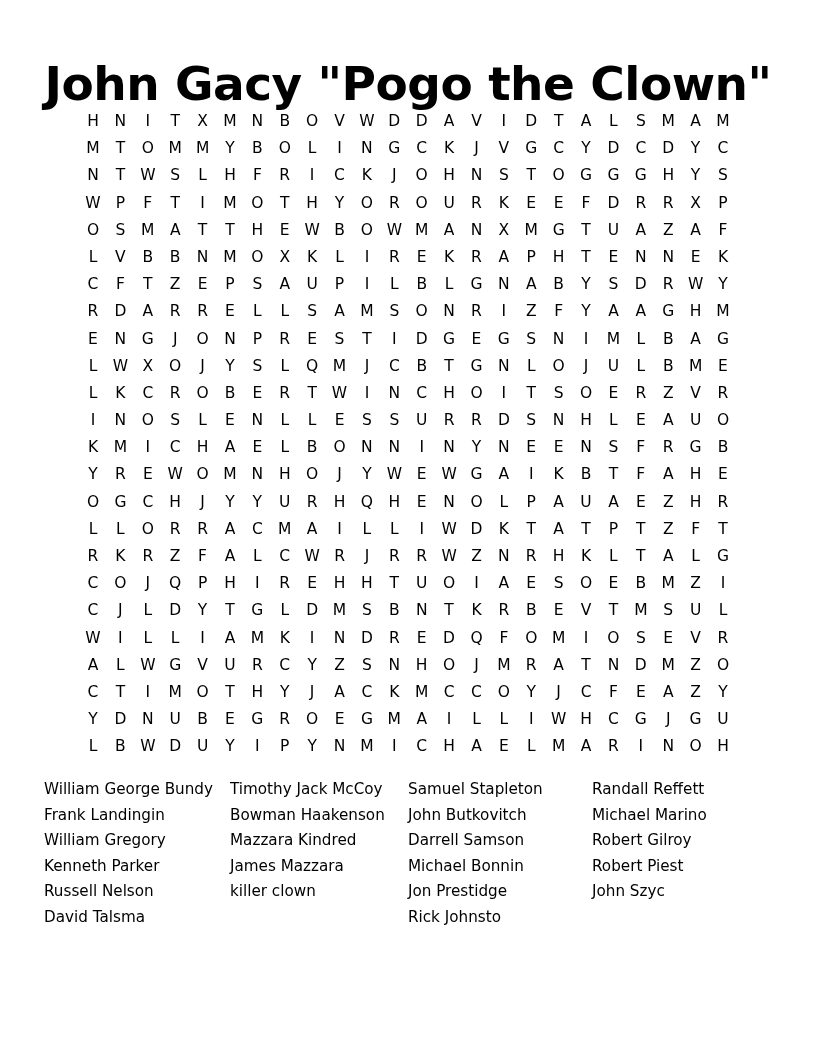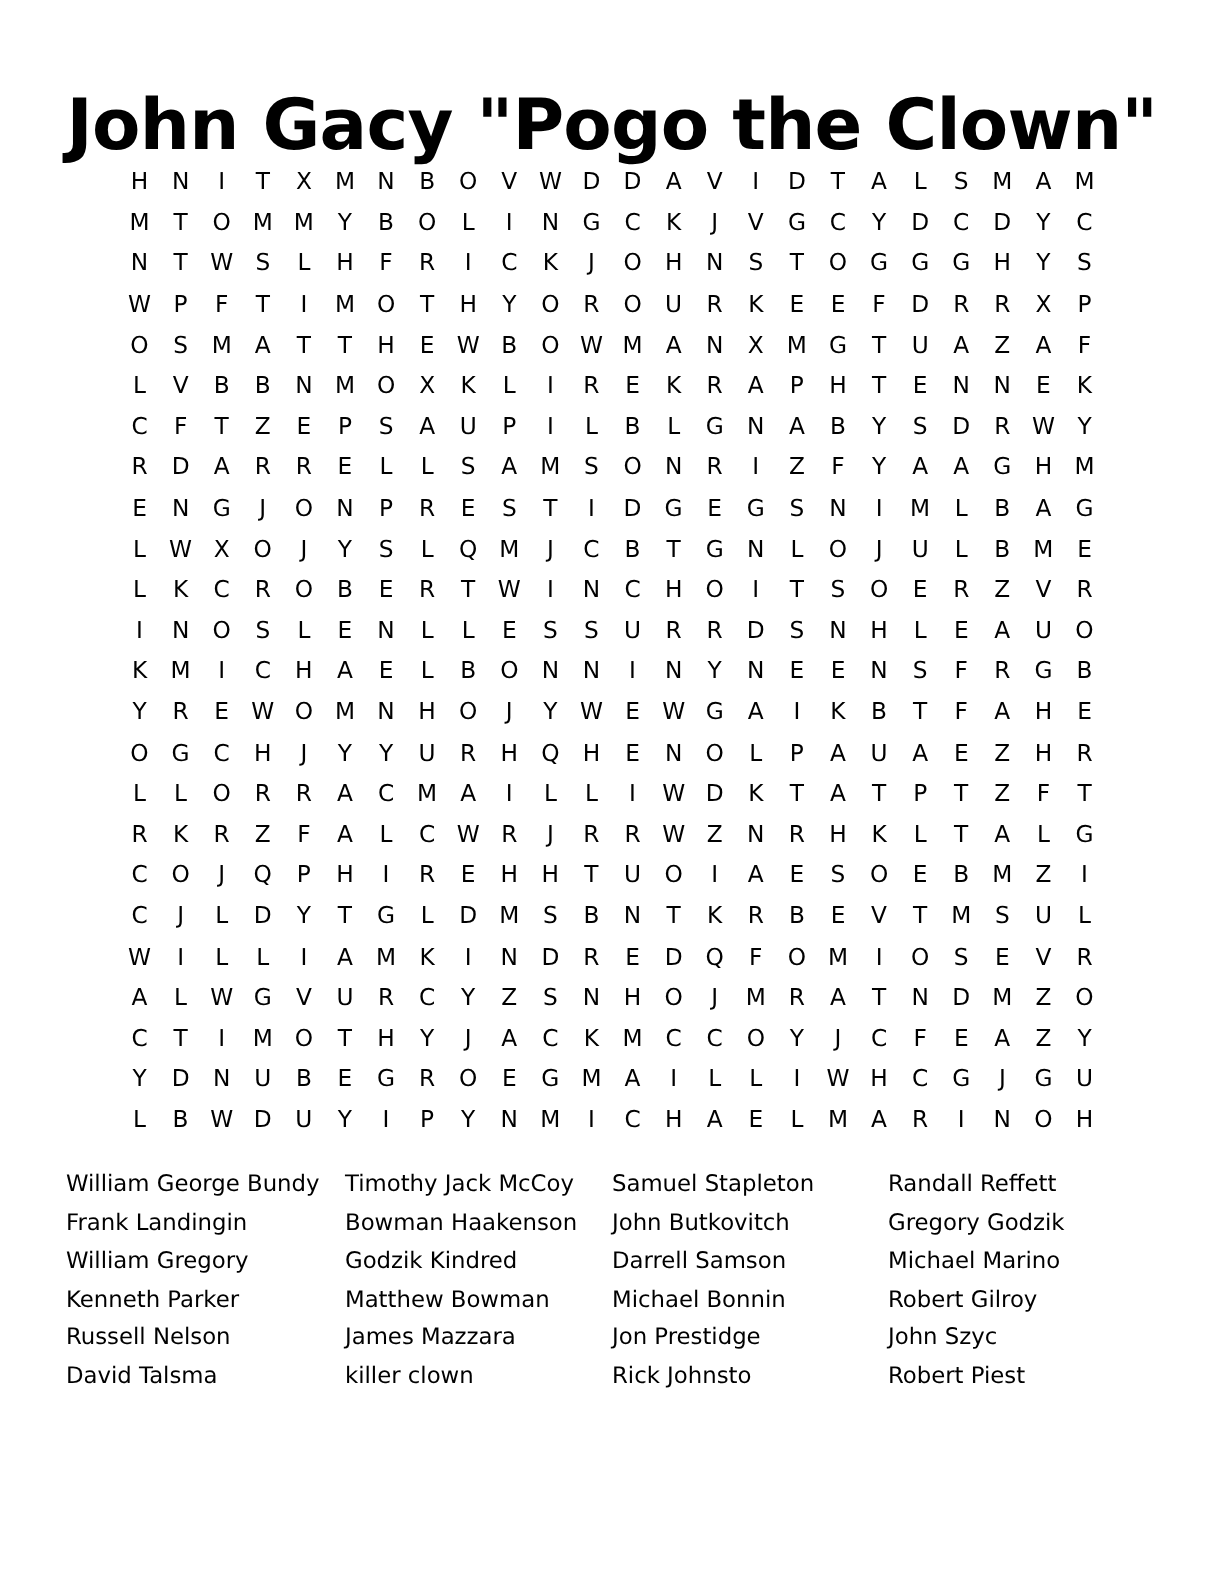--- a/index.html
+++ b/index.html
@@ -676,36 +676,34 @@
         <div class="word">William George Bundy</div>
         <div class="word">Frank Landingin</div>
         <div class="word">William Gregory</div>
         <div class="word">Kenneth Parker</div>
         <div class="word">Russell Nelson</div>
         <div class="word">David Talsma</div>
       </div>
       <div class="word-col">
         <div class="word">Timothy Jack McCoy</div>
         <div class="word">Bowman Haakenson</div>
-        <div class="word">Godzik Kindred</div>
-        <div class="word">Matthew Bowman</div>
+        <div class="word">Mazzara Kindred</div>
         <div class="word">James Mazzara</div>
         <div class="word">killer clown</div>
       </div>
       <div class="word-col">
         <div class="word">Samuel Stapleton</div>
         <div class="word">John Butkovitch</div>
         <div class="word">Darrell Samson</div>
         <div class="word">Michael Bonnin</div>
         <div class="word">Jon Prestidge</div>
         <div class="word">Rick Johnsto</div>
       </div>
       <div class="word-col">
         <div class="word">Randall Reffett</div>
-        <div class="word">Gregory Godzik</div>
         <div class="word">Michael Marino</div>
         <div class="word">Robert Gilroy</div>
+        <div class="word">Robert Piest</div>
         <div class="word">John Szyc</div>
-        <div class="word">Robert Piest</div>
       </div>
     </div>
 
 </div>
 
 </body></html>

